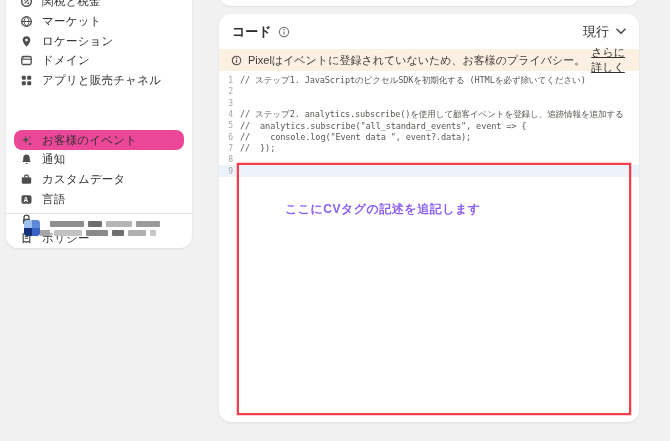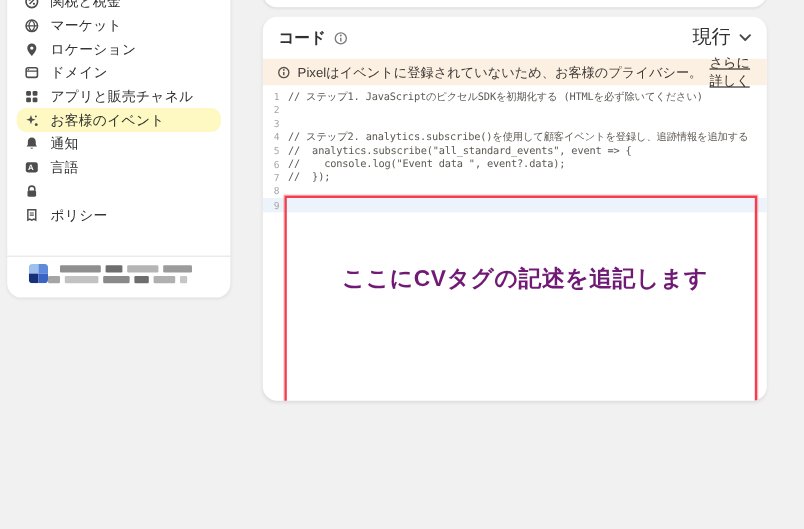--- a/index.html
+++ b/index.html
@@ -10,63 +10,63 @@
   
   .sidebar-card {
     position:absolute; left:6px; top:-30px; width:186px; height:278px;
     background:#fff; border-radius:12px; box-shadow:0 1px 3px rgba(0,0,0,.08);
   }
   .nav-list { position:absolute; left:0; top:22px; width:100%; }
   .nav-item {
     height:19.7px; margin:0 8px; padding:0 6px; display:flex; align-items:center;
     gap:9px; border-radius:8px; cursor:pointer; color:#303030;
   }
-  .nav-item.selected { background:#fef9c3; }
+  .nav-item.selected { background:#ec4899;margin-top:40px; }
   .nav-item .icon { width:13px; height:13px; flex:0 0 13px; display:flex; align-items:center; }
   .nav-item .label { font-size:11.5px; font-weight:500; white-space:nowrap; letter-spacing:.2px; }
   .sidebar-divider { position:absolute; left:0; top:243px; width:100%; height:1px; background:#e5e5e5; }
   .store-section { position:absolute; left:0; top:247px; width:100%; height:26px; }
   .store-avatar { position:absolute; left:18px; top:3px; width:16px; height:16px; border-radius:3px; overflow:hidden; }
   .store-avatar .q { position:absolute; width:8px; height:8px; }
   .redact-row { position:absolute; left:44px; display:flex; gap:4px; align-items:center; }
   .redact-row span { height:6px; border-radius:1px; display:inline-block; }
 
   
   .top-remnant-card {
     position:absolute; left:219px; top:-22px; width:420px; height:28px;
     background:#fff; border-radius:0 0 12px 12px; box-shadow:0 1px 2px rgba(0,0,0,.07);
   }
   .code-card {
-    position:absolute; left:219px; top:14px; width:420px; height:320px;
+    position:absolute; left:219px; top:14px; width:420px; height:408px;
     background:#fff; border-radius:12px; box-shadow:0 1px 3px rgba(0,0,0,.08); overflow:hidden;
   }
   .card-header { position:absolute; left:0; top:0; width:100%; height:35px; display:flex; align-items:center; padding:0 13px; }
   .card-title { font-size:13px; font-weight:700; color:#303030; display:flex; align-items:center; gap:6px; }
-  .version-btn { margin-left:auto; display:flex; align-items:center; gap:7px; font-size:16px; color:#303030; cursor:pointer; }
+  .version-btn { margin-left:auto; display:flex; align-items:center; gap:7px; font-size:13px; color:#303030; cursor:pointer; }
 
   .warning-banner {
     position:absolute; left:0; top:35px; width:100%; height:22px; background:#fcf0e3;
     display:flex; align-items:center; gap:6px; padding:0 12px; font-size:11px; color:#3f3a36;
   }
   .warning-banner .msg { white-space:nowrap; }
   .banner-link { color:#33302d; text-decoration:underline; cursor:pointer; }
 
   .editor { position:absolute; left:0; top:57px; width:100%; bottom:0; padding-top:4px;
     font-family:"DejaVu Sans Mono", monospace; }
   .code-line { display:flex; height:11.3px; align-items:center; }
   .code-line.hl { background:#edf3fb; }
   .code-line .num { width:14px; text-align:right; font-size:8px; color:#a6a6a6; flex:0 0 14px; }
   .code-line .src { margin-left:7px; font-size:8.6px; color:#5c5853; white-space:pre; letter-spacing:-.15px; }
 
   .annotation-box {
     position:absolute; left:18px; top:149px; width:394px; height:252px;
     border:2px solid #f23e4d; box-shadow:0 0 0 1px rgba(242,62,77,.25);
   }
   .annotation-text {
-    position:absolute; left:46px; top:54px; font-size:19px; font-weight:700; color:#701a75;
+    position:absolute; left:46px; top:36px; font-size:12px; font-weight:700; color:#8b5cf6;
     white-space:nowrap; letter-spacing:.5px;
   }
 
   svg { display:block; }
 </style>
 </head>
 <body>
 
 <div class="screen">
 
@@ -143,20 +143,29 @@
       <div class="nav-item">
         <span class="icon">
           <svg width="13" height="13" viewBox="0 0 13 13">
               <path d="M6.5 1.6c-2 0-3.3 1.5-3.3 3.6v2.2l-1 1.6h8.6l-1-1.6V5.2c0-2.1-1.3-3.6-3.3-3.6z" fill="#4d4d4d"></path>
               <path d="M5.3 10.1a1.25 1.25 0 0 0 2.4 0z" fill="#4d4d4d"></path>
             </svg>
         </span>
         <span class="label">通知</span>
       </div>
 
+      <div class="nav-item">
+        <span class="icon">
+          <svg width="13" height="13" viewBox="0 0 13 13">
+              <rect x="1.8" y="4.2" width="9.4" height="6.6" rx="1.4" fill="#4d4d4d"></rect>
+              <path d="M4.7 4V3.2c0-.6.4-1 1-1h1.6c.6 0 1 .4 1 1V4" fill="none" stroke="#4d4d4d" stroke-width="1.2"></path>
+            </svg>
+        </span>
+        <span class="label">カスタムデータ</span>
+      </div>
 
       <div class="nav-item">
         <span class="icon">
           <svg width="13" height="13" viewBox="0 0 13 13">
               <rect x="1.5" y="2.3" width="10" height="8.4" rx="1.8" fill="#4d4d4d"></rect>
               <text x="3.4" y="8.9" font-size="6.5" fill="#fff" font-family="sans-serif" font-weight="bold">A</text>
             </svg>
         </span>
         <span class="label">言語</span>
       </div>

